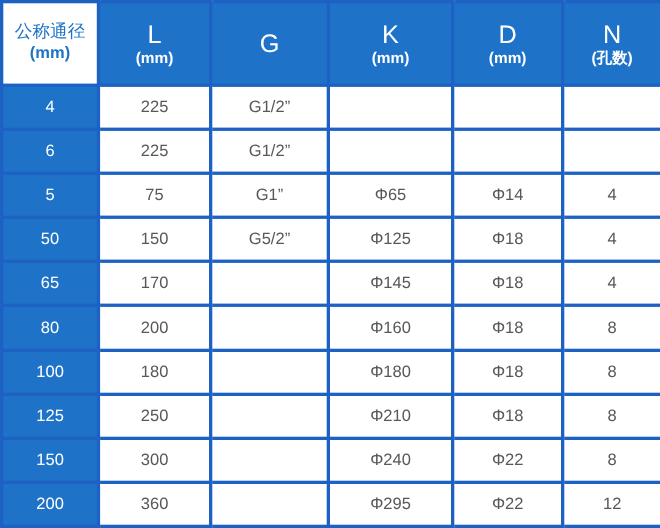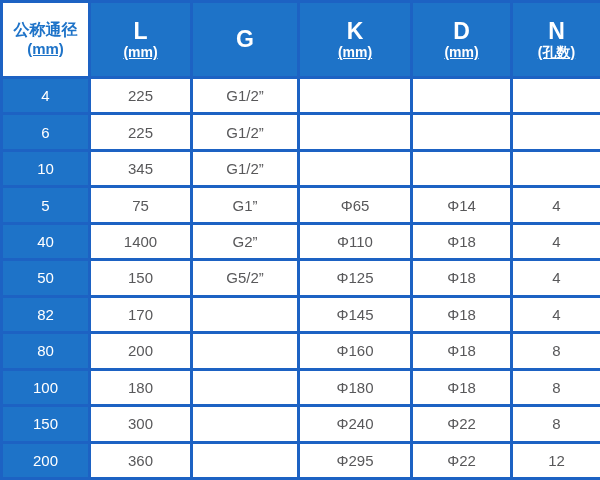--- a/index.html
+++ b/index.html
@@ -36,28 +36,27 @@
     font-weight: bold;
   }
   thead th.corner {
     background: #ffffff;
     color: #1e73c8;
   }
   .hdr-main {
     display: block;
     font-size: 23px;
     line-height: 1.15;
-    font-weight: bold;
+    font-weight: normal;
   }
   .hdr-sub {
     display: block;
     font-size: 14px;
     line-height: 1.2;
     font-weight: bold;
-    text-decoration: underline;
   }
   thead th.corner .hdr-main { font-size: 16px; }
   thead th.corner .hdr-sub  { font-size: 15px; }
   
   tbody tr { height: 26px; }
   tbody td {
     color: #58585a;
     font-size: 15px;
     background: #ffffff;
   }
@@ -125,72 +124,64 @@
         </tr>
         <tr>
           <th>6</th>
           <td>225</td>
           <td>G1/2”</td>
           <td></td>
           <td></td>
           <td></td>
         </tr>
         <tr>
-          <th>10</th>
-          <td>345</td>
-          <td>G1/2”</td>
-          <td></td>
-          <td></td>
-          <td></td>
-        </tr>
-        <tr>
           <th>5</th>
           <td>75</td>
           <td>G1”</td>
           <td>Φ65</td>
           <td>Φ14</td>
           <td>4</td>
         </tr>
         <tr>
-          <th>40</th>
-          <td>1400</td>
-          <td>G2”</td>
-          <td>Φ110</td>
-          <td>Φ18</td>
-          <td>4</td>
-        </tr>
-        <tr>
           <th>50</th>
           <td>150</td>
           <td>G5/2”</td>
           <td>Φ125</td>
           <td>Φ18</td>
           <td>4</td>
         </tr>
         <tr>
-          <th>82</th>
+          <th>65</th>
           <td>170</td>
           <td></td>
           <td>Φ145</td>
           <td>Φ18</td>
           <td>4</td>
         </tr>
         <tr>
           <th>80</th>
           <td>200</td>
           <td></td>
           <td>Φ160</td>
           <td>Φ18</td>
           <td>8</td>
         </tr>
         <tr>
           <th>100</th>
           <td>180</td>
           <td></td>
           <td>Φ180</td>
+          <td>Φ18</td>
+          <td>8</td>
+        </tr>
+        <tr>
+          <th>125</th>
+          <td>250</td>
+          <td></td>
+          <td>Φ210</td>
           <td>Φ18</td>
           <td>8</td>
         </tr>
         <tr>
           <th>150</th>
           <td>300</td>
           <td></td>
           <td>Φ240</td>
           <td>Φ22</td>
           <td>8</td>

